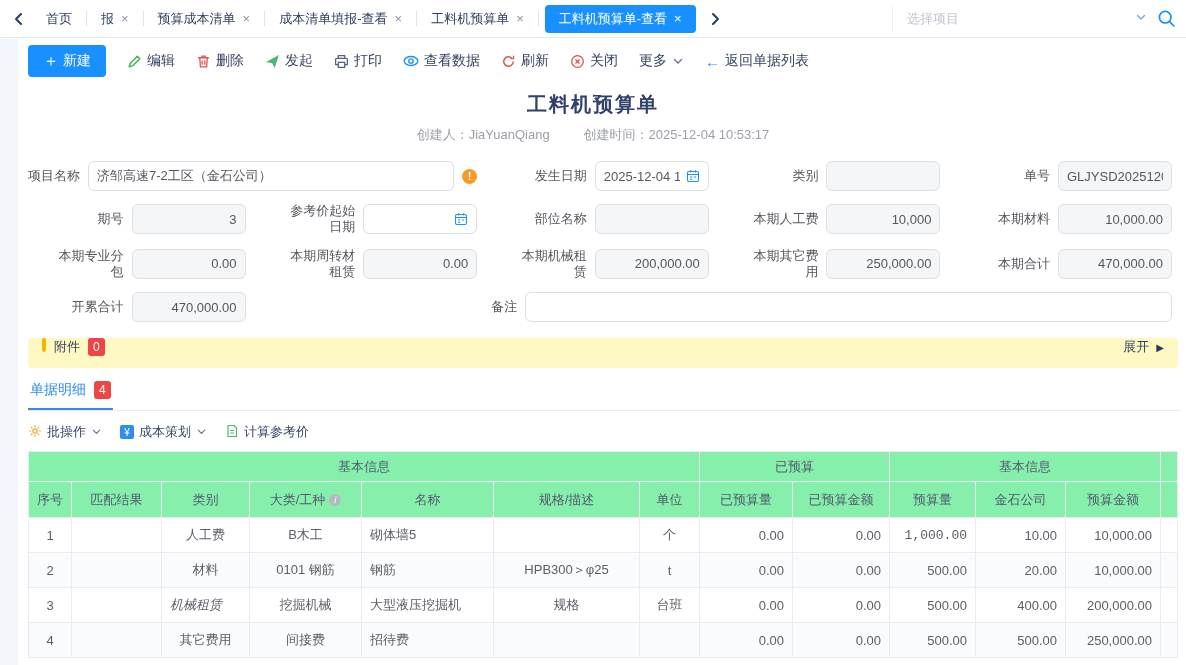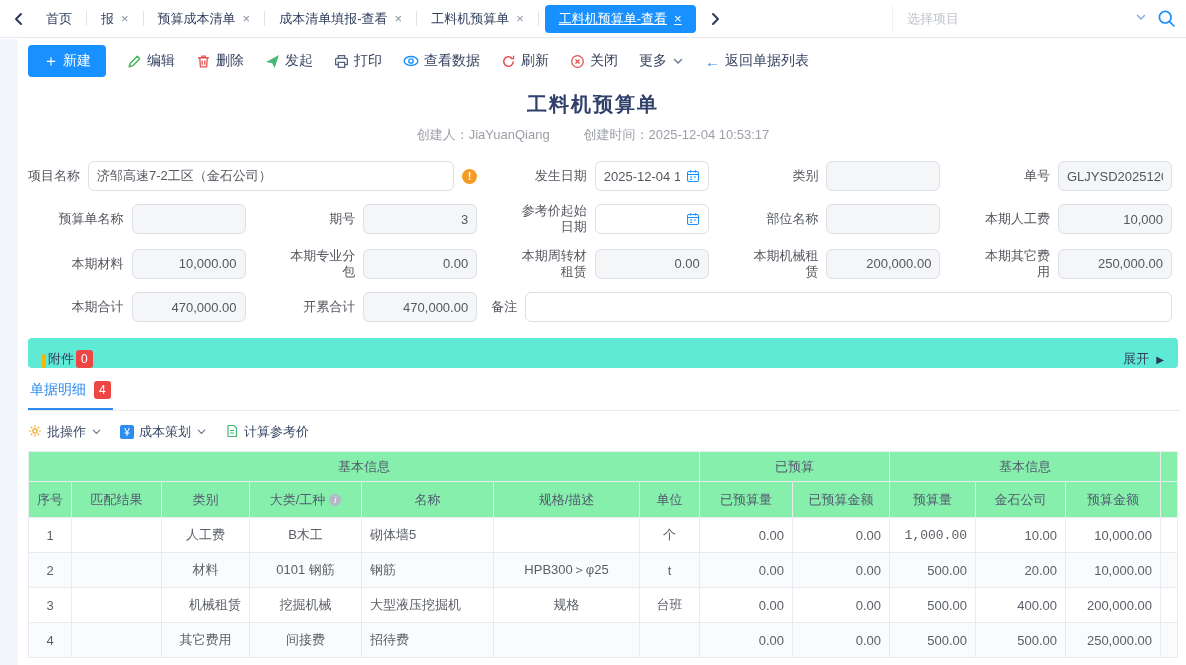--- a/index.html
+++ b/index.html
@@ -8,21 +8,21 @@
     width:1186px; height:665px; overflow:hidden; background:#fff;
     font-family:"Liberation Sans","DejaVu Sans",sans-serif;
     color:#36425f; font-size:13px;
   }
   
   .tabbar{height:38px;display:flex;align-items:center;border-bottom:1px solid #e6e9ef;padding:0 10px 0 6px;background:#fff;}
   .nav-chev{display:flex;align-items:center;padding:0 6px;cursor:pointer;color:#2b3a5c;}
   .tabs{display:flex;align-items:center;height:100%;}
   .tab{display:flex;align-items:center;gap:7px;padding:0 14px;height:100%;color:#2f3d5c;font-size:13px;cursor:pointer;white-space:nowrap;}
   .tab .tab-close{color:#8a94a6;font-size:13px;line-height:1;}
-  .tab.active{background:#1890ff;color:#fff;border-radius:4px;height:28px;margin:0 6px;text-decoration:underline;}
+  .tab.active{background:#1890ff;color:#fff;border-radius:4px;height:28px;margin:0 6px;}
   .tab.active .tab-close{color:#fff;}
   .tab-sep{width:1px;height:15px;background:#dfe3ea;}
   .proj-select{margin-left:auto;width:255px;height:26px;display:flex;align-items:center;padding-left:14px;border-left:1px solid #eef1f5;cursor:pointer;}
   .placeholder{flex:1;color:#c0c4cc;font-size:13px;}
   .searchbtn{margin-left:10px;display:flex;align-items:center;cursor:pointer;}
   
   .toolbar{display:flex;align-items:center;gap:21px;padding:7px 28px 8px;}
   .btn-primary{display:flex;align-items:center;gap:4px;background:#1890ff;border:none;color:#fff;height:32px;padding:0 15px;border-radius:4px;font-size:14px;cursor:pointer;font-family:inherit;}
   .plus{font-size:16px;line-height:1;}
   .tbtn{display:flex;align-items:center;gap:5px;font-size:14px;color:#36425f;cursor:pointer;white-space:nowrap;}
@@ -37,21 +37,21 @@
   .ffield{width:114px;height:30px;background:#f5f6f8;border:1px solid #dcdfe6;border-radius:6px;padding:0 8px;display:flex;align-items:center;color:#54575e;overflow:hidden;flex-shrink:0;}
   .ffield.white{background:#fff;}
   .ffield.grow{flex:1;width:auto;}
   .fval{flex:1;white-space:nowrap;overflow:hidden;}
   .fval.right{text-align:right;}
   .c-span2{grid-column:1/3;}
   .c-span3{grid-column:3/6;}
   .warn-ic{width:15px;height:15px;border-radius:50%;background:#f59a23;color:#fff;font-size:11px;font-weight:bold;display:flex;align-items:center;justify-content:center;flex-shrink:0;}
   .cal-ic{display:flex;align-items:center;margin-left:6px;flex-shrink:0;}
   
-  .attach{margin:16px 8px 0 28px;height:30px;background:#5eead4;border-radius:4px;display:flex;align-items:flex-end;padding:0 14px;gap:2px;}
+  .attach{margin:16px 8px 0 28px;height:30px;background:#fef9c3;border-radius:4px;display:flex;align-items:flex-start;padding:0 14px;gap:8px;}
   .attach-bar-ic{width:4px;height:14px;border-radius:2px;background:#f7b500;}
   .badge{background:#ee4545;color:#fff;font-size:12px;line-height:1;padding:3px 5px;border-radius:3px;}
   .expand{margin-left:auto;display:flex;align-items:center;gap:7px;cursor:pointer;color:#33415e;}
   .expand-tri{font-size:10px;color:#2b3a5c;}
   
   .detail-tabs{margin:13px 6px 0 28px;border-bottom:1px solid #e8eaec;display:flex;}
   .detail-tab{display:flex;align-items:center;gap:8px;padding:0 2px 9px;color:#2d8cf0;font-size:14px;border-bottom:2px solid #2d8cf0;cursor:pointer;}
   
   .sub-toolbar{margin:12px 28px 10px;display:flex;align-items:center;gap:18px;}
   .sbtn{display:flex;align-items:center;gap:5px;color:#394763;font-size:13px;cursor:pointer;}
@@ -244,26 +244,20 @@
         <span class="fval"></span>
       </div>
   </div>
   <div class="fcell">
     <span class="flabel">单号</span>
     <div class="ffield">
         <span class="fval">GLJYSD202512040</span>
       </div>
   </div>
 
-  <div class="fcell">
-    <span class="flabel">预算单名称</span>
-    <div class="ffield">
-        <span class="fval"></span>
-      </div>
-  </div>
   <div class="fcell">
     <span class="flabel">期号</span>
     <div class="ffield">
         <span class="fval right">3</span>
       </div>
   </div>
   <div class="fcell">
     <span class="flabel">参考价起始日期</span>
     <div class="ffield white">
       <span class="fval"></span>
@@ -450,21 +444,21 @@
         <td style="text-align: right;">0.00</td>
         <td style="text-align: right;">0.00</td>
         <td style="text-align: right;">500.00</td>
         <td style="text-align: right;">20.00</td>
         <td style="text-align: right;">10,000.00</td>
         <td></td>
       </tr>
       <tr>
         <td style="text-align: center;">3</td>
         <td style="text-align: center;"></td>
-        <td style="text-align: right;">机械租赁</td>
+        <td style="text-align: left; font-style: italic;">机械租赁</td>
         <td style="text-align: center;">挖掘机械</td>
         <td style="text-align: left;">大型液压挖掘机</td>
         <td style="text-align: center;">规格</td>
         <td style="text-align: center;">台班</td>
         <td style="text-align: right;">0.00</td>
         <td style="text-align: right;">0.00</td>
         <td style="text-align: right;">500.00</td>
         <td style="text-align: right;">400.00</td>
         <td style="text-align: right;">200,000.00</td>
         <td></td>

